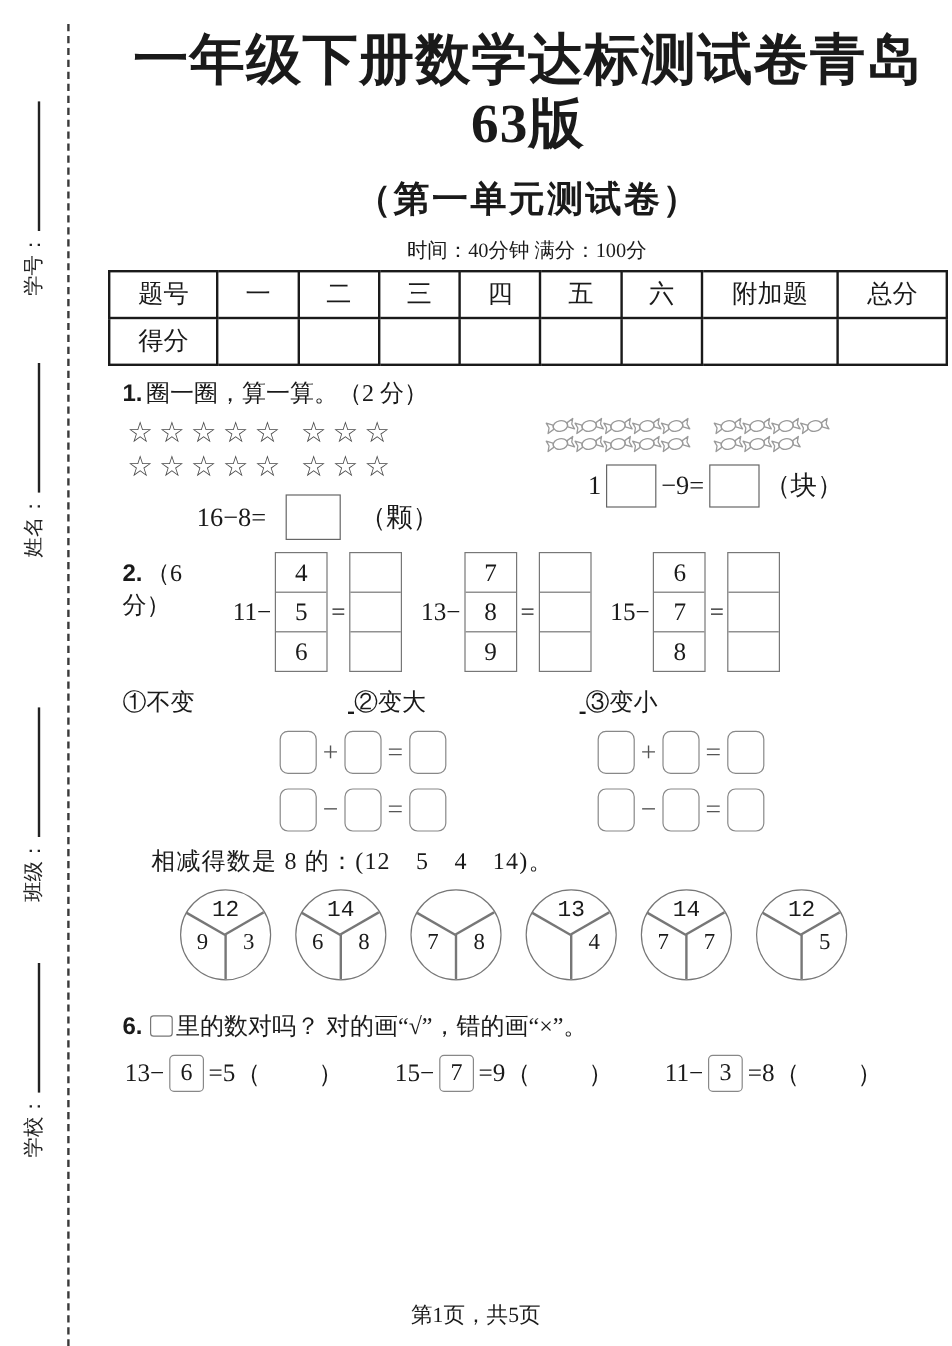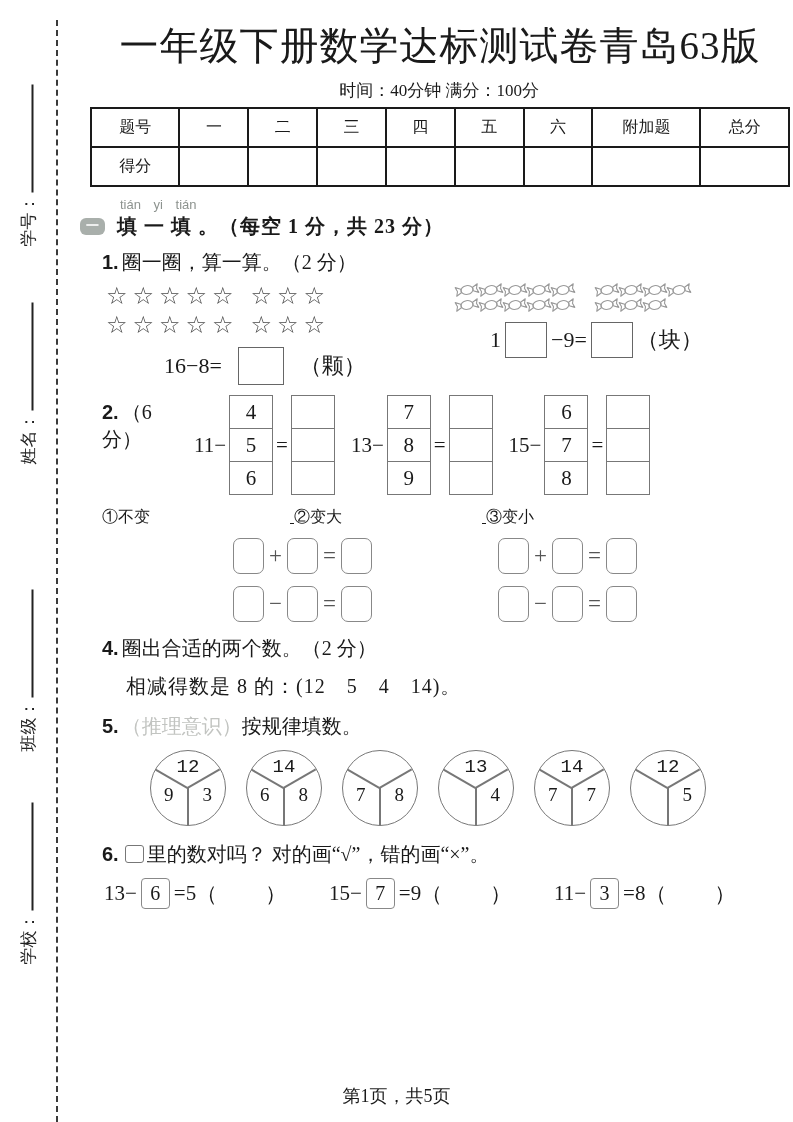--- a/index.html
+++ b/index.html
@@ -8,26 +8,26 @@
 
   
   .sidebar{position:absolute;left:0;top:0;width:58px;height:100%;}
   .dash-line{position:absolute;left:56px;top:20px;bottom:0;width:0;border-left:2px dashed #3a3a3a;}
   .sb-field{position:absolute;white-space:nowrap;transform:rotate(-90deg);transform-origin:center;
             font-size:17px;color:#222;}
   .sb-line{display:inline-block;width:108px;height:15px;border-bottom:2px solid #222;margin-left:3px;}
 
   
   .content{margin-left:90px;margin-right:3px;padding-top:24px;}
-  .title{margin:0;text-align:center;font-size:39px;font-weight:normal;letter-spacing:1px;line-height:1.15;}
+  .title{margin:0;text-align:center;font-size:46px;font-weight:bold;letter-spacing:1px;line-height:1.15;}
   .subtitle{margin-top:16px;text-align:center;font-size:30px;font-weight:bold;letter-spacing:2px;}
   .meta{margin-top:10px;text-align:center;font-size:17px;padding-right:2px;}
 
   table.score-table{width:100%;border-collapse:collapse;margin-top:5px;}
-  table.score-table td{border:2px solid #1a1a1a;height:37px;text-align:center;font-size:16px;padding:0 19px;}
+  table.score-table td{border:2px solid #1a1a1a;height:37px;text-align:center;font-size:21px;padding:0 19px;}
 
   .sec-head{margin-top:10px;}
   .pinyin{margin-left:30px;font-size:13px;color:#8d938f;font-family:"Liberation Sans",sans-serif;word-spacing:9px;}
   .sec-row{display:flex;align-items:center;margin-left:-10px;margin-top:1px;}
   .sec-icon{display:inline-flex;align-items:center;justify-content:center;width:25px;height:17px;
             background:#a9afab;color:#fff;border-radius:6px;font-size:13px;font-weight:bold;margin-right:12px;}
   .sec-title,.sec-note{font-weight:bold;font-size:20px;letter-spacing:1px;}
 
   .q-label{margin:9px 0 0 12px;font-size:20px;}
   .q-num{font-weight:bold;font-family:"Liberation Sans",sans-serif;margin-right:3px;}
@@ -54,21 +54,21 @@
   .q2-row{display:flex;align-items:flex-start;margin-top:10px;}
   .q2-label{margin-left:12px;font-size:20px;width:92px;flex:none;padding-top:4px;}
   .q2-group{display:flex;align-items:center;}
   .q2-group + .q2-group{margin-left:16px;}
   .q2-pre{font-size:21px;margin-right:3px;}
   .q2-col{border:1.5px solid #777;}
   .q2-cell{width:42px;height:32px;text-align:center;line-height:32px;font-size:21px;}
   .q2-cell + .q2-cell{border-top:1.5px solid #777;}
   .q2-eqsign{font-size:21px;margin:0 3px;}
   .finding{margin-top:16px;margin-left:22px;font-size:20px;}
-  .opts{margin-top:12px;margin-left:12px;font-size:16px;text-decoration:underline;}
+  .opts{margin-top:12px;margin-left:12px;font-size:20px;text-decoration:underline;}
   .opts span{display:inline-block;width:188px;}
 
   
   .q3-eqs{display:grid;grid-template-columns:215px 215px;column-gap:50px;row-gap:12px;
           margin:10px 0 0 140px;}
   .q3-eq{font-size:23px;display:flex;align-items:center;}
   .rbox{display:inline-block;width:29px;height:34px;border:1.5px solid #888;border-radius:7px;margin:0 3px;}
   .op{margin:0 2px;color:#555;}
 
   
@@ -115,20 +115,21 @@
     </div>
     <div class="sb-field" style="top:868px;left:-57px;width:170px;">
       <span>学校：</span><span class="sb-line"></span>
     </div>
     <div class="dash-line"></div>
   </aside>
 
   <main class="content">
 
     <h1 class="title">一年级下册数学达标测试卷青岛63版</h1>
+    <div class="subtitle">（第一单元测试卷）</div>
     <div class="meta">时间：40分钟  满分：100分</div>
 
     <table class="score-table">
       <tbody>
         <tr>
           <td>题号</td>
           <td>一</td>
           <td>二</td>
           <td>三</td>
           <td>四</td>
@@ -144,28 +145,20 @@
           <td></td>
           <td></td>
           <td></td>
           <td></td>
           <td></td>
           <td></td>
         </tr>
       </tbody>
     </table>
 
-    <div class="sec-head">
-      <div class="pinyin">tián yi tián</div>
-      <div class="sec-row">
-        <span class="sec-icon">一</span>
-        <span class="sec-title">填 一 填 。</span>
-        <span class="sec-note">（每空 1 分，共 23 分）</span>
-      </div>
-    </div>
 
     <div class="q-label">
       <span class="q-num">1.</span><span>圈一圈，算一算。（2 分）</span>
     </div>
     <div class="q1-row">
       <div class="q1-left">
         <div class="star-row">
           <span class="star-grp">☆☆☆☆☆</span>
           <span class="star-grp">☆☆☆</span>
         </div>
@@ -368,28 +361,22 @@
       </div>
       <div class="q3-eq">
         <span class="rbox"></span>
           <span class="op">−</span>
           <span class="rbox"></span>
           <span class="op">=</span>
           <span class="rbox"></span>
       </div>
     </div>
 
-    <div class="q-label" style="margin-top:13px;">
-      <span class="q-num">4.</span><span>圈出合适的两个数。（2 分）</span>
-    </div>
     <div class="q4-line">相减得数是 8 的：(12　5　4　14)。</div>
 
-    <div class="q-label" style="margin-top:13px;">
-      <span class="q-num">5.</span><span class="gray-tag">（推理意识）</span><span>按规律填数。</span>
-    </div>
     <div class="circles">
       <div class="circle">
         <i class="spoke"></i>
           <i class="spoke s-l"></i>
           <i class="spoke s-r"></i>
         <span class="c-top">12</span>
         <span class="c-bl">9</span>
         <span class="c-br">3</span>
       </div>
       <div class="circle">
@@ -427,21 +414,21 @@
       <div class="circle">
         <i class="spoke"></i>
           <i class="spoke s-l"></i>
           <i class="spoke s-r"></i>
         <span class="c-top">12</span>
         <span class="c-bl"></span>
         <span class="c-br">5</span>
       </div>
     </div>
 
-    <div class="q-label" style="margin-top:15px;">
+    <div class="q-label" style="margin-top:25px;">
       <span class="q-num">6.</span><span class="label-box"></span><span>里的数对吗？ 对的画“√”，错的画“×”。</span>
     </div>
     <div class="q6-grid">
       <div class="q6-item">
         <span>13−</span>
           <span class="q6-box">6</span>
           <span>=5</span>
           <span class="q6-paren">（　　）</span>
       </div>
       <div class="q6-item">

